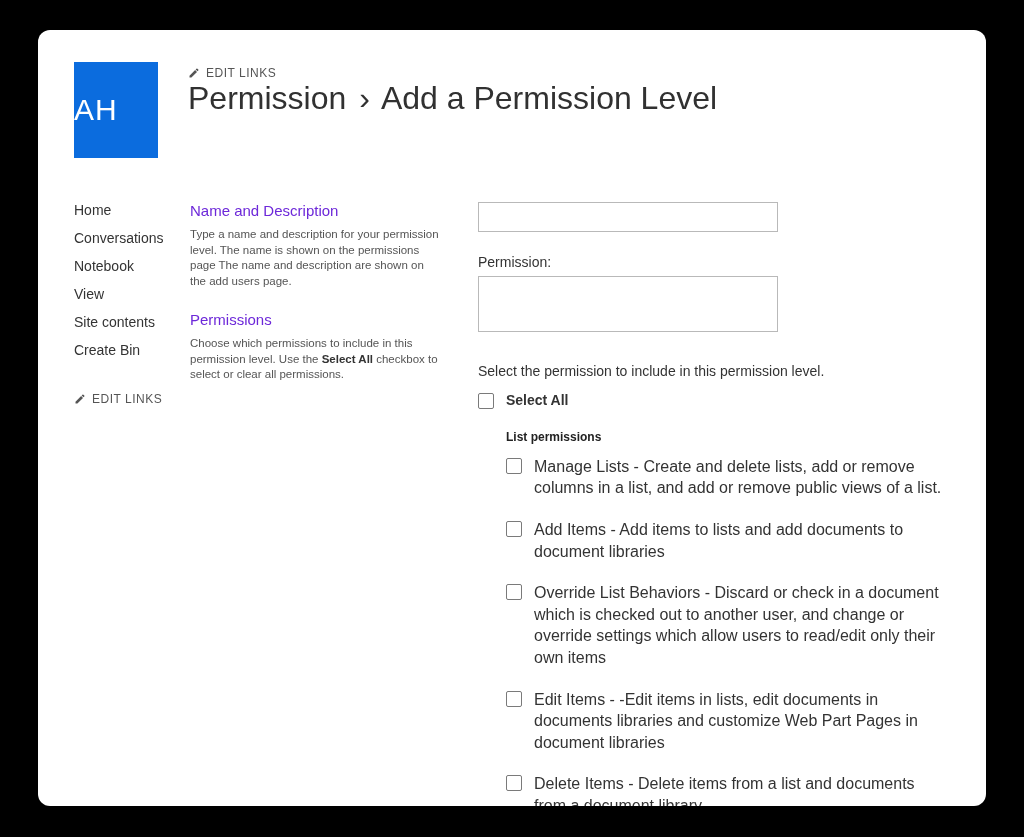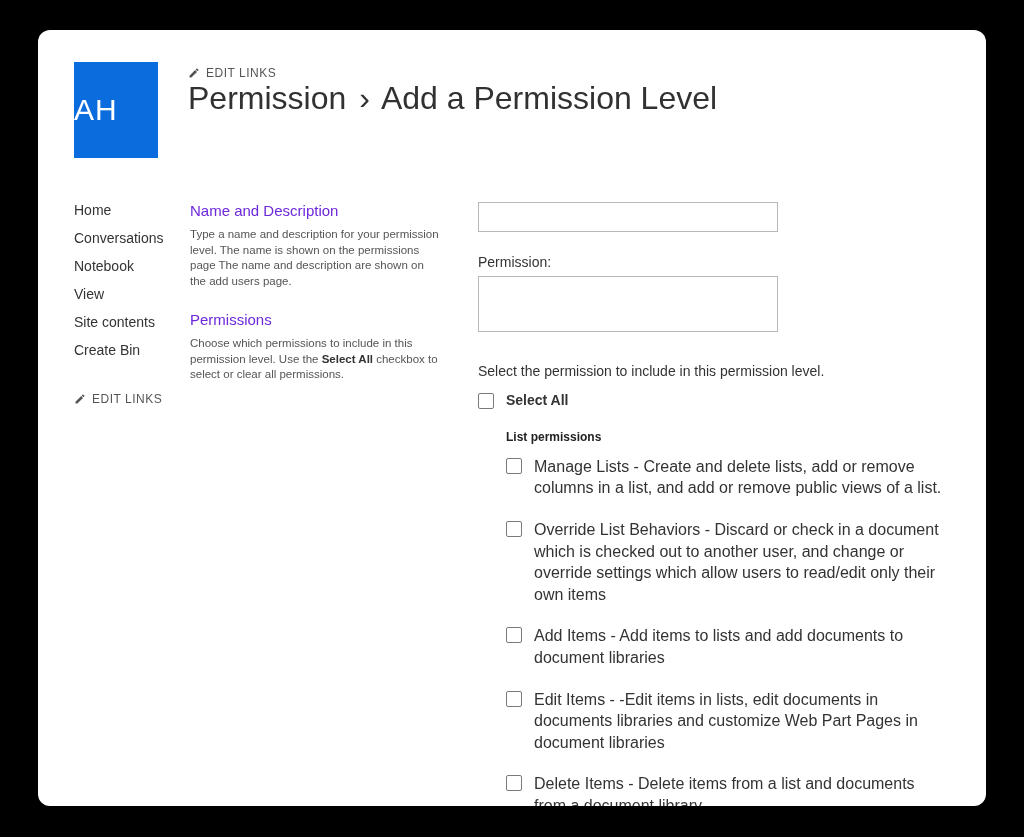--- a/index.html
+++ b/index.html
@@ -209,25 +209,25 @@
       </div>
 
       <div class="group-header">List permissions</div>
 
       <div class="perm-row">
         <div class="checkbox"></div>
         <div class="perm-text">Manage Lists - Create and delete lists, add or remove columns in a list, and add or remove public views of a list.</div>
       </div>
       <div class="perm-row">
         <div class="checkbox"></div>
+        <div class="perm-text">Add Items - Add items to lists and add documents to document libraries</div>
+      </div>
+      <div class="perm-row">
+        <div class="checkbox"></div>
         <div class="perm-text">Override List Behaviors - Discard or check in a document which is checked out to another user, and change or override settings which allow users to read/edit only their own items</div>
-      </div>
-      <div class="perm-row">
-        <div class="checkbox"></div>
-        <div class="perm-text">Add Items - Add items to lists and add documents to document libraries</div>
       </div>
       <div class="perm-row">
         <div class="checkbox"></div>
         <div class="perm-text">Edit Items - -Edit items in lists, edit documents in documents libraries and customize Web Part Pages in document libraries</div>
       </div>
       <div class="perm-row">
         <div class="checkbox"></div>
         <div class="perm-text">Delete Items - Delete items from a list and documents from a document library</div>
       </div>
 

